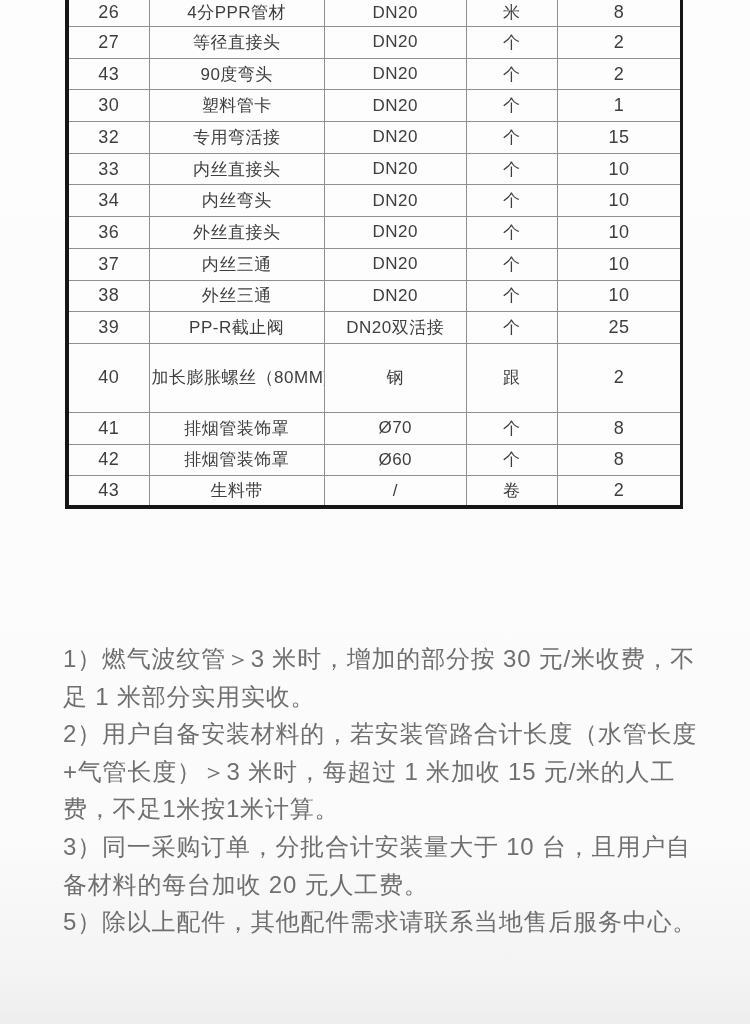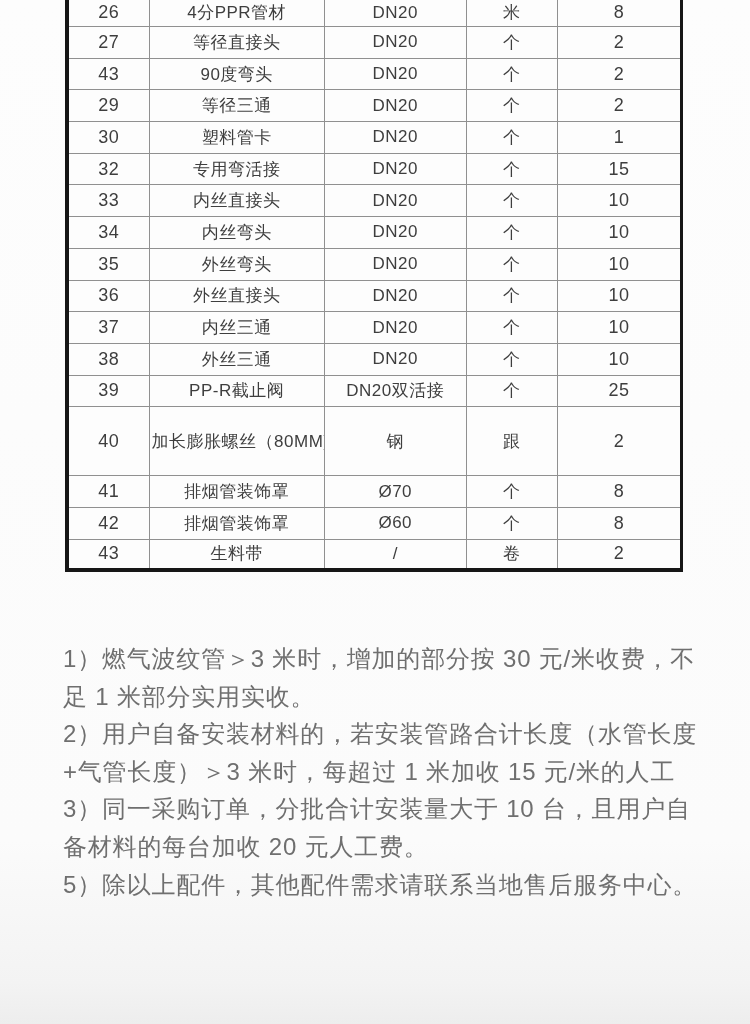--- a/index.html
+++ b/index.html
@@ -83,27 +83,20 @@
           <td>2</td>
         </tr>
         <tr>
           <td>43</td>
           <td>90度弯头</td>
           <td>DN20</td>
           <td>个</td>
           <td>2</td>
         </tr>
         <tr>
-          <td>29</td>
-          <td>等径三通</td>
-          <td>DN20</td>
-          <td>个</td>
-          <td>2</td>
-        </tr>
-        <tr>
           <td>30</td>
           <td>塑料管卡</td>
           <td>DN20</td>
           <td>个</td>
           <td>1</td>
         </tr>
         <tr>
           <td>32</td>
           <td>专用弯活接</td>
           <td>DN20</td>
@@ -113,27 +106,20 @@
         <tr>
           <td>33</td>
           <td>内丝直接头</td>
           <td>DN20</td>
           <td>个</td>
           <td>10</td>
         </tr>
         <tr>
           <td>34</td>
           <td>内丝弯头</td>
-          <td>DN20</td>
-          <td>个</td>
-          <td>10</td>
-        </tr>
-        <tr>
-          <td>35</td>
-          <td>外丝弯头</td>
           <td>DN20</td>
           <td>个</td>
           <td>10</td>
         </tr>
         <tr>
           <td>36</td>
           <td>外丝直接头</td>
           <td>DN20</td>
           <td>个</td>
           <td>10</td>
@@ -189,16 +175,17 @@
         </tr>
       </tbody>
   </table>
 </div>
 
 <div class="notes">
     <div class="note-line">1）燃气波纹管＞3 米时，增加的部分按 30 元/米收费，不</div>
     <div class="note-line">足 1 米部分实用实收。</div>
     <div class="note-line">2）用户自备安装材料的，若安装管路合计长度（水管长度</div>
     <div class="note-line">+气管长度）＞3 米时，每超过 1 米加收 15 元/米的人工</div>
+    <div class="note-line">费，不足1米按1米计算。</div>
     <div class="note-line">3）同一采购订单，分批合计安装量大于 10 台，且用户自</div>
     <div class="note-line">备材料的每台加收 20 元人工费。</div>
     <div class="note-line">5）除以上配件，其他配件需求请联系当地售后服务中心。</div>
   </div>
 
 </body></html>

